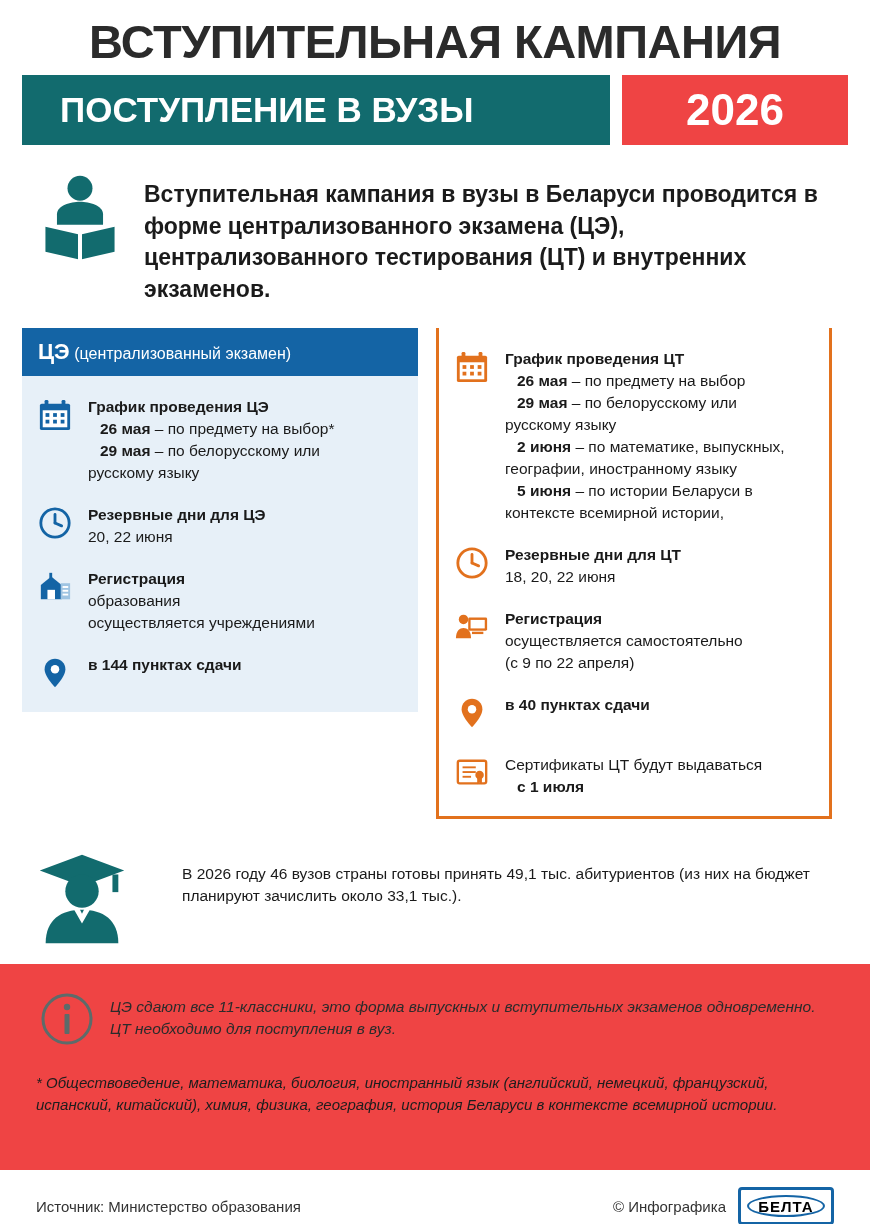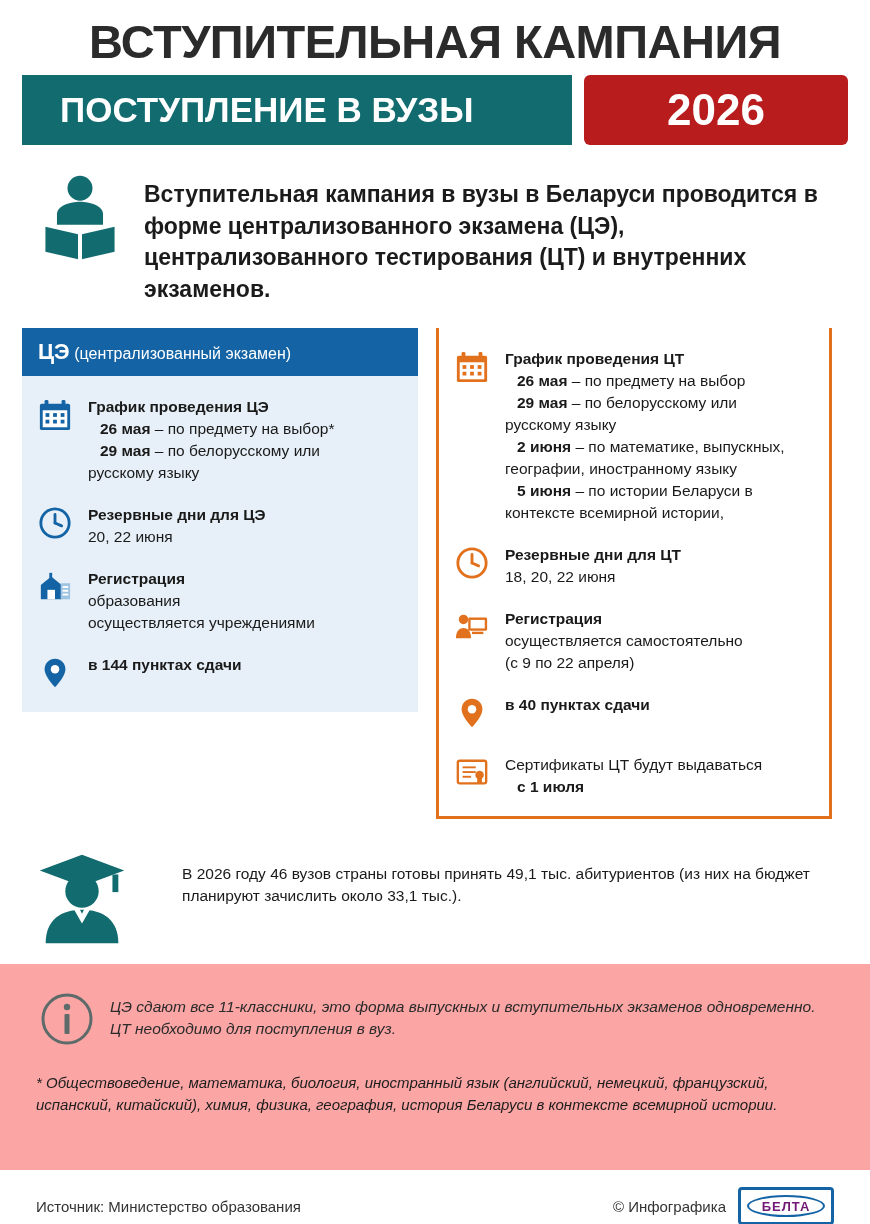--- a/index.html
+++ b/index.html
@@ -41,29 +41,28 @@
     background: #126b6e;
     color: #ffffff;
     display: flex;
     align-items: center;
     padding-left: 38px;
     font-size: 35px;
     font-weight: bold;
     letter-spacing: 0px;
   }
   .year-box {
-    width: 264px;
-    background: #b91c1c;
+    width: 226px;
+    background: #ef4444;
     color: #ffffff;
     display: flex;
     align-items: center;
     justify-content: center;
     font-size: 44px;
     font-weight: bold;
-    border-radius: 6px;
   }
 
   
   .intro {
     display: flex;
     gap: 16px;
     align-items: flex-start;
     margin-top: 26px;
     padding-left: 10px;
   }
@@ -135,21 +134,21 @@
     margin-left: 32px;
   }
 
   
   .note-band {
     position: absolute;
     left: 0;
     right: 0;
     bottom: 72px;
     top: 946px;
-    background: #fca5a5;
+    background: #ef4444;
   }
   .note {
     display: flex;
     gap: 16px;
     align-items: flex-start;
     padding: 28px 32px 0 40px;
   }
   .note-icon { flex: 0 0 auto; width: 54px; }
   .note-text {
     font-size: 15.5px;
@@ -182,21 +181,21 @@
   .credit { font-size: 15px; color: #333333; }
   .belta {
     width: 96px; height: 38px;
     border: 3px solid #1464a5;
     border-radius: 4px;
     display: flex; align-items: center; justify-content: center;
     position: relative;
     overflow: hidden;
   }
   .belta-text {
-    font-size: 13px; font-weight: bold; color: #701a75;
+    font-size: 15px; font-weight: bold; color: #000000;
     letter-spacing: 1px;
     z-index: 2;
   }
   .belta-oval {
     position: absolute; left: 6px; top: 5px; right: 6px; bottom: 5px;
     border: 2px solid #1464a5;
     border-radius: 50%;
   }
 </style>
 </head>

